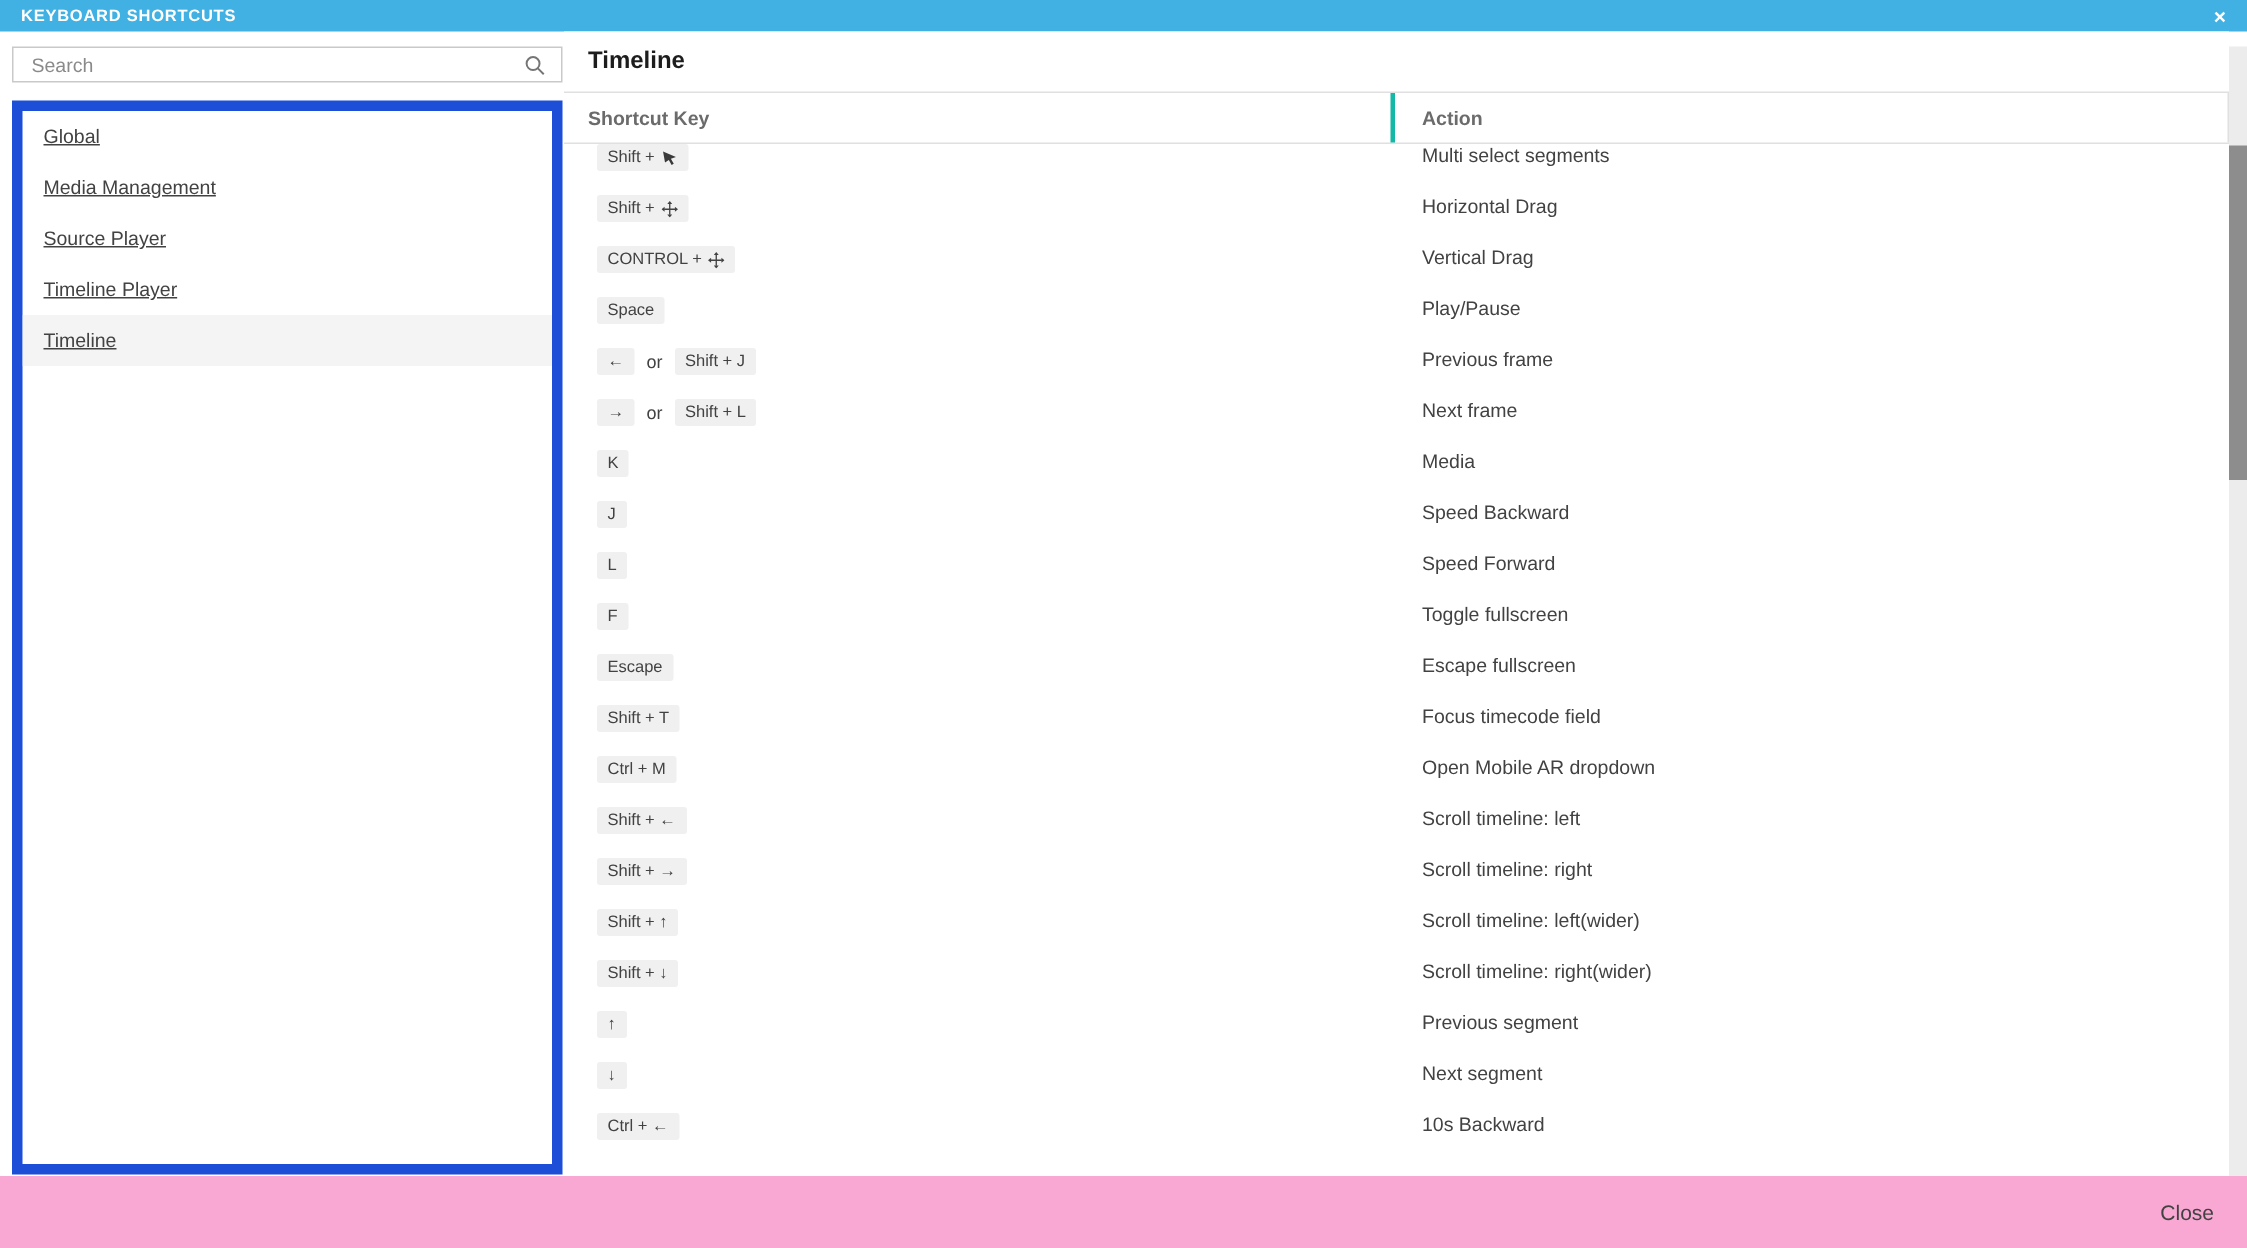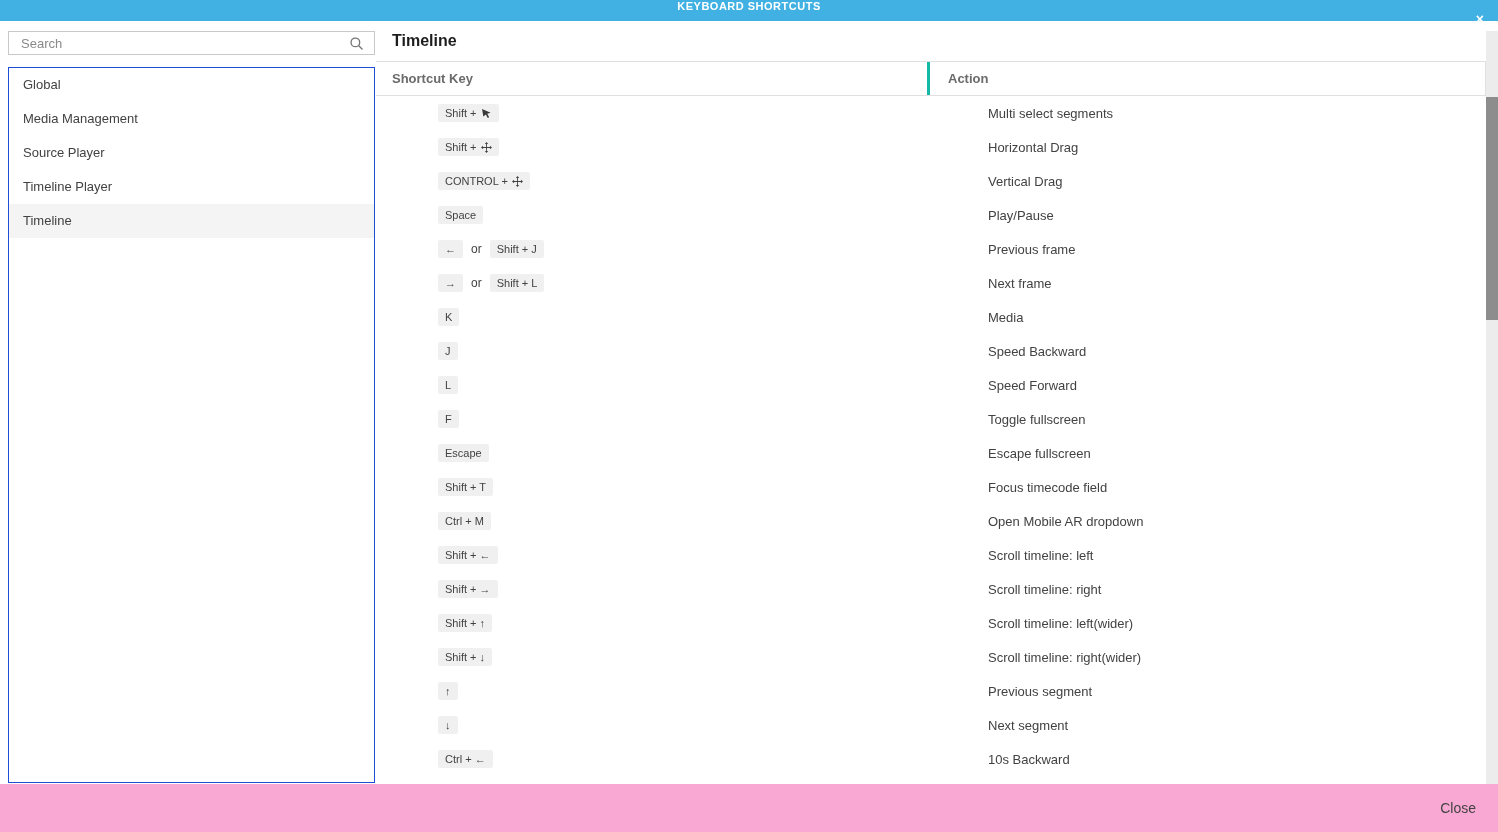--- a/index.html
+++ b/index.html
@@ -8,40 +8,40 @@
     font-family:"Liberation Sans", sans-serif;
     background:#ffffff;
     position:relative;
     overflow:hidden;
     color:#424242;
   }
   
   .titlebar {
     position:absolute; top:0; left:0; right:0; height:21px;
     background:#41b1e3; color:#fff;
-    display:flex; align-items:center; padding:0 14px;flex-direction:column;
+    display:flex; align-items:center; padding:0 14px;
   }
   .titlebar .title { font-size:11px; font-weight:bold; letter-spacing:.5px; }
   .titlebar .close-x { margin-left:auto; font-size:14px; font-weight:bold; line-height:1; cursor:pointer; }
 
   
   .sidebar { position:absolute; left:8px; top:31px; width:367px; bottom:49px; }
   .search-box {
     height:24px; border:1px solid #c9c9c9; background:#fff;
     display:flex; align-items:center;
   }
   .search-box input {
     flex:1; border:none; outline:none; font-size:13px; padding:0 12px;
     color:#424242; font-family:"Liberation Sans", sans-serif; background:transparent;
   }
   .search-box input::placeholder { color:#8a8a8a; opacity:1; }
   .search-box .search-icon { width:15px; height:15px; margin-right:10px; flex:none; }
   .side-list {
     position:absolute; top:36px; left:0; right:0; bottom:0;
-    border:1px solid #1d4ed8; background:#fff; overflow:hidden;
+    border:7px solid #1d4ed8; background:#fff; overflow:hidden;text-decoration:underline;
   }
   .side-item {
     height:34px; line-height:34px; padding-left:14px;
     font-size:13px; color:#424242; cursor:pointer; white-space:nowrap;
   }
   .side-item.selected { background:#f4f4f4; }
 
   
   .main { position:absolute; left:376px; top:21px; right:12px; bottom:49px; background:#fff; }
   .main-title-row {
@@ -50,21 +50,21 @@
   }
   .main-title { font-size:16px; font-weight:bold; color:#1d1d1d; }
   .thead { height:34px; border-bottom:1px solid #e0e0e0; display:flex; }
   .th {
     display:flex; align-items:center;
     font-size:13px; font-weight:bold; color:#6b6b6b;
   }
   .th-key { width:554px; padding-left:16px; border-right:3px solid #14b8a6; }
   .th-action { flex:1; padding-left:18px; border-right:1px solid #e0e0e0; }
   .tbody { }
-  .trow { height:34px; display:flex; align-items:center;margin-left:40px; }
+  .trow { height:34px; display:flex; align-items:flex-start; }
   .key-cell { width:554px; padding-left:22px; display:flex; align-items:center; }
   .action-cell { flex:1; padding-left:18px; font-size:13px; color:#424242; }
   .kbd {
     background:#f0f0f0; color:#424242; font-size:11px;
     padding:3px 7px; border-radius:2px;
     display:inline-flex; align-items:center; white-space:nowrap;
   }
   .kbd .icon { display:inline-flex; margin-left:4px; }
   .kbd .icon svg { width:11px; height:11px; display:block; }
   .or-text { font-size:12px; color:#424242; margin:0 8px; }

